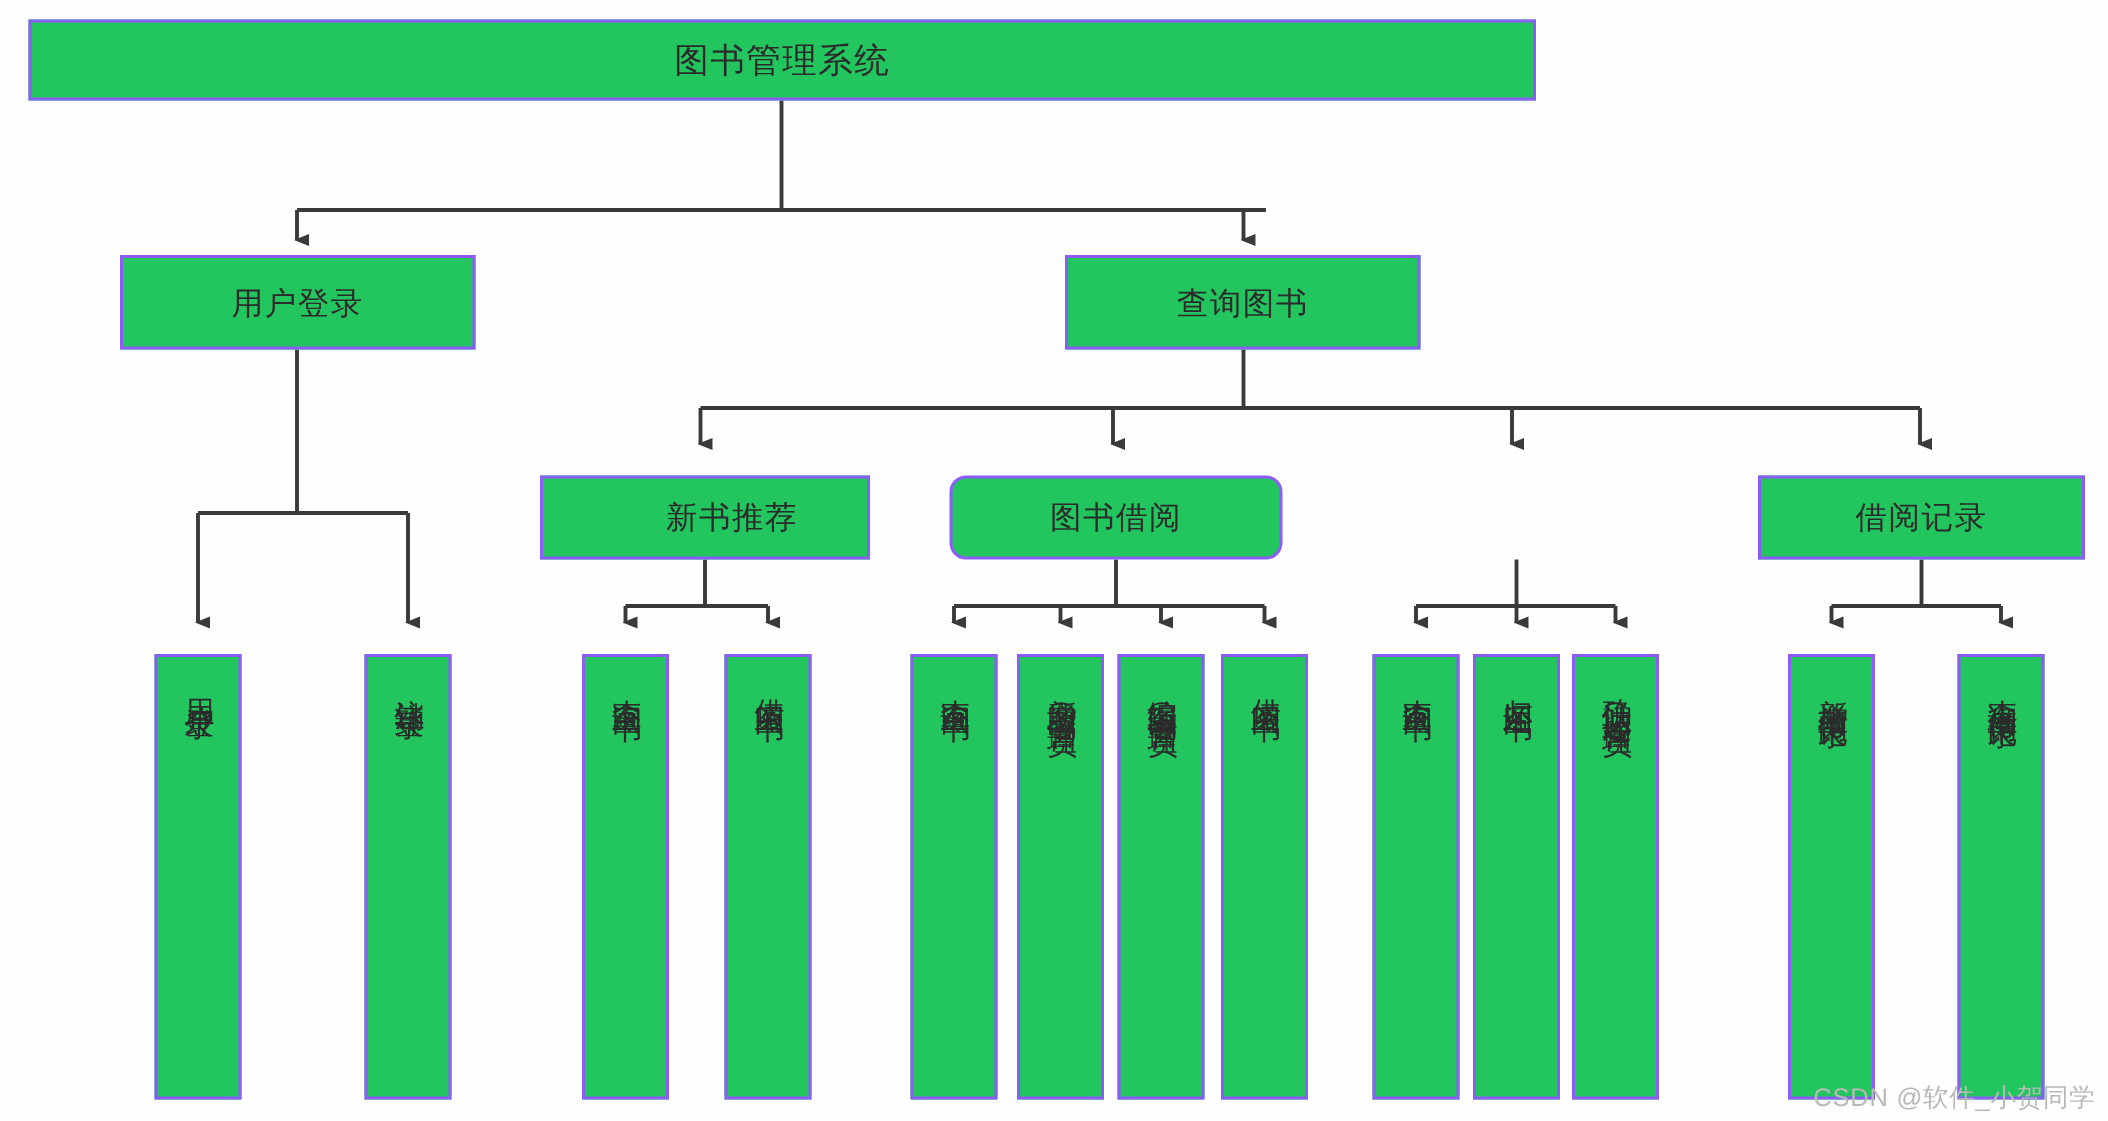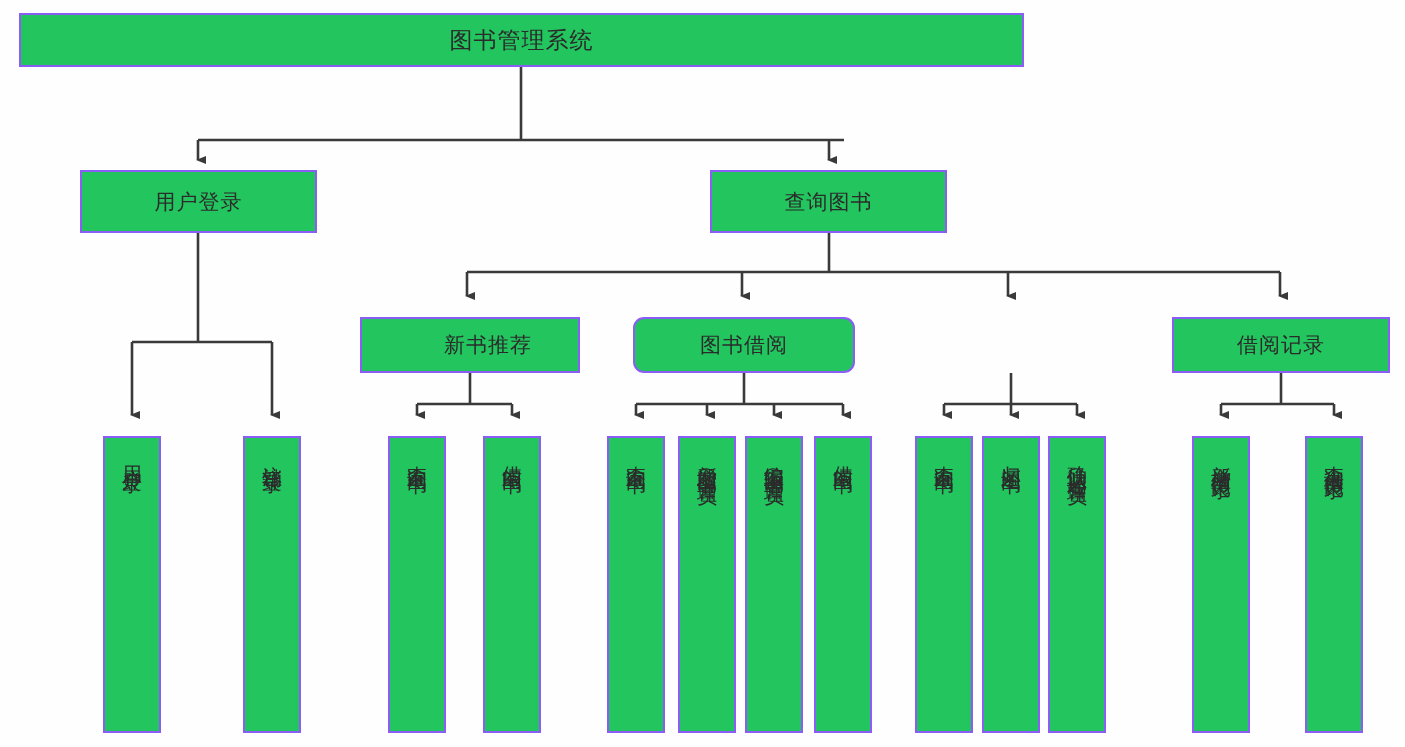--- a/index.html
+++ b/index.html
@@ -185,13 +185,14 @@
     <span class="vtext">确认归还（管理员）</span>
   </div>
 
   <div class="node leaf" style="left:1192px; top:436px; width:58px; height:297px;">
     <span class="vtext">新增借阅记录</span>
   </div>
   <div class="node leaf" style="left:1305px; top:436px; width:58px; height:297px;">
     <span class="vtext">查询借阅记录</span>
   </div>
 
+  <div id="watermark">CSDN @软件_小贺同学</div>
 </div>
 
 </body></html>

